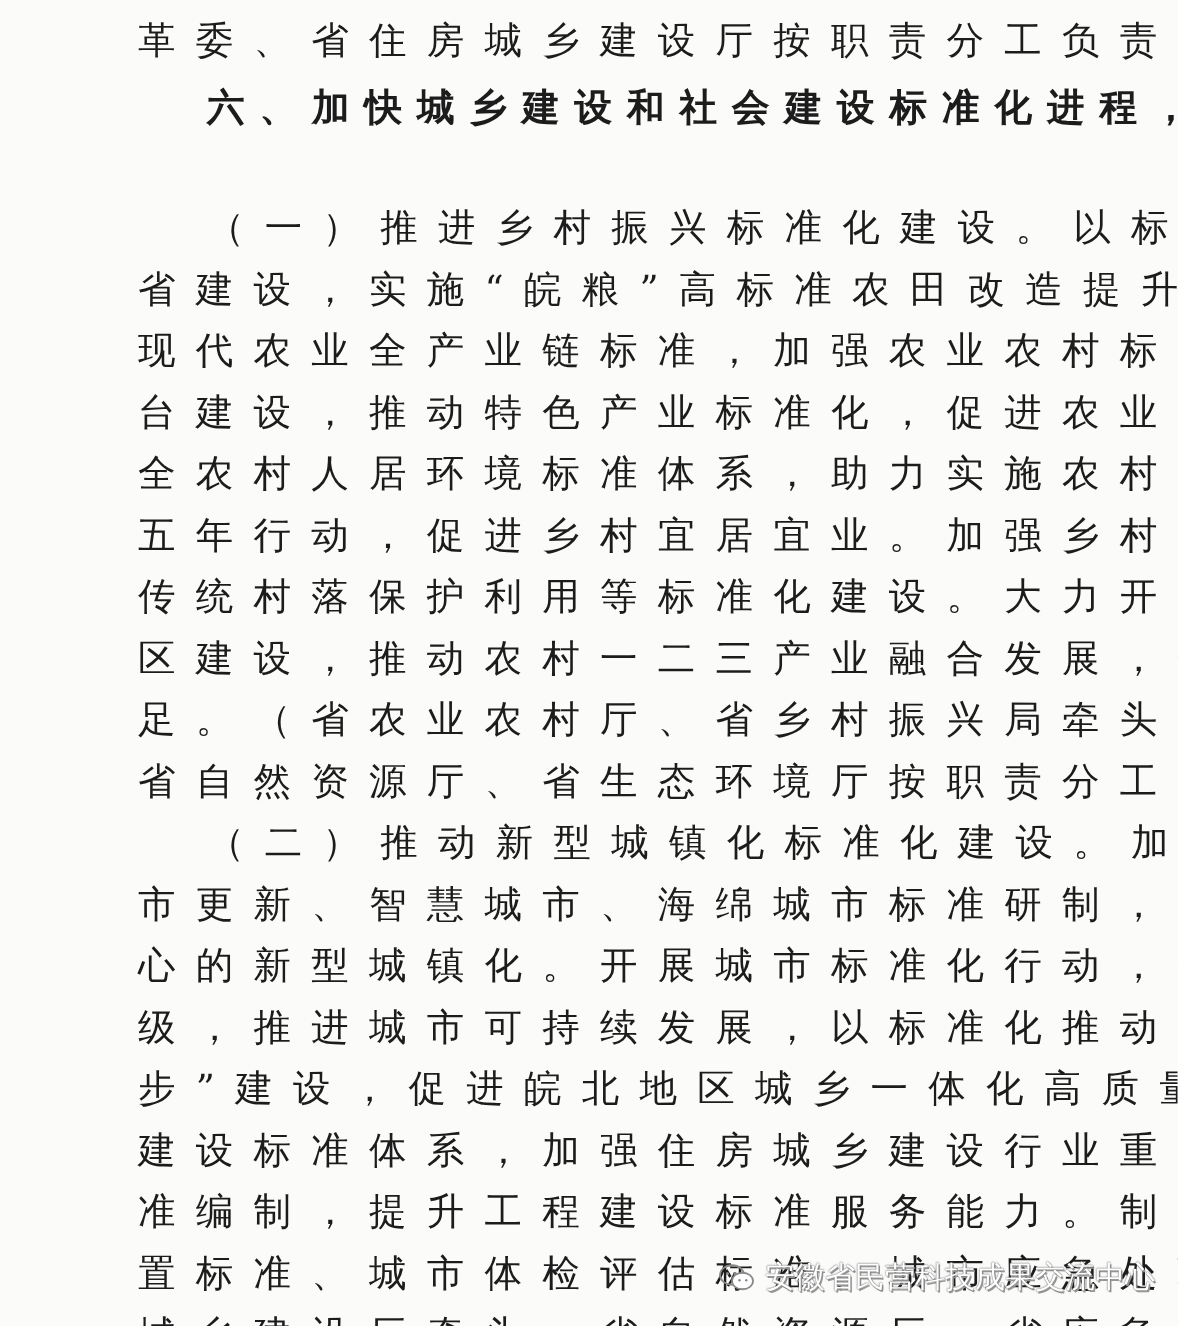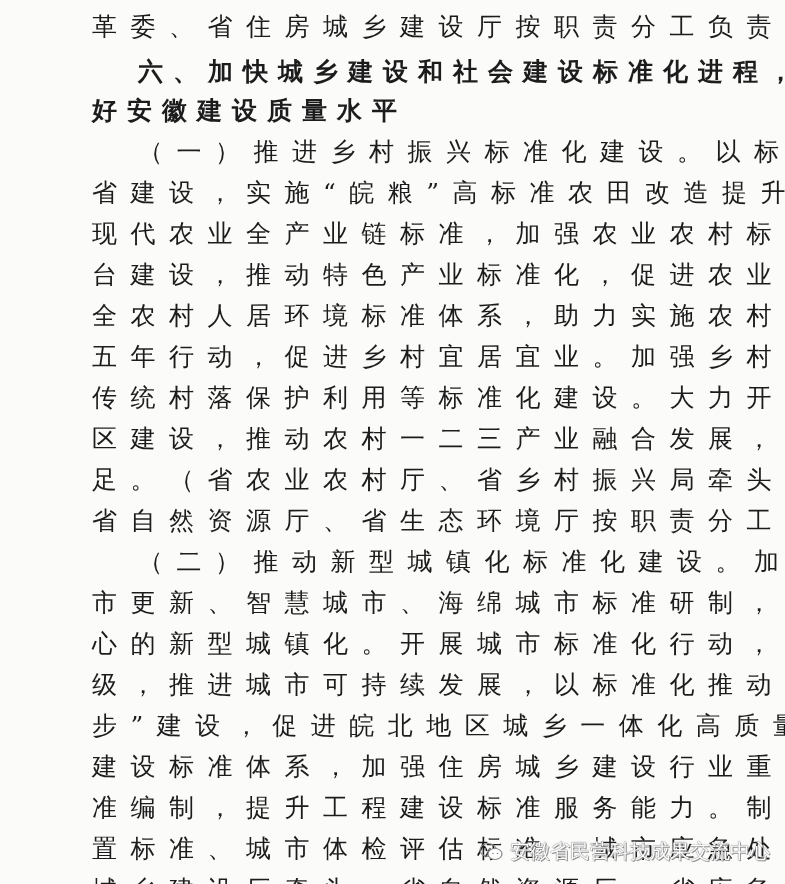--- a/index.html
+++ b/index.html
@@ -28,21 +28,20 @@
     text-align: center;
   }
   .wm-icon { width: 26px; height: 22px; }
 </style>
 </head>
 <body>
 
 <div class="page">
   <div class="line" style="top:12px">革委、省住房城乡建设厅按职责分工负责）</div>
   <div class="line bold indent" style="top:57px">六、加快城乡建设和社会建设标准化进程，全面提升美</div>
-  <div class="line bold" style="top:96px">好安徽建设质量水平</div>
   <div class="line indent" style="top:137px">（一）推进乡村振兴标准化建设。以标准化助力种业强</div>
   <div class="line" style="top:178px">省建设，实施“皖粮”高标准农田改造提升工程。加快健全</div>
   <div class="line" style="top:219px">现代农业全产业链标准，加强农业农村标准化服务与推广平</div>
   <div class="line" style="top:260px">台建设，推动特色产业标准化，促进农业高质高效。建立健</div>
   <div class="line" style="top:301px">全农村人居环境标准体系，助力实施农村人居环境整治提升</div>
   <div class="line" style="top:342px">五年行动，促进乡村宜居宜业。加强乡村旅游、民宿经济、</div>
   <div class="line" style="top:383px">传统村落保护利用等标准化建设。大力开展农业标准化示范</div>
   <div class="line" style="top:424px">区建设，推动农村一二三产业融合发展，促进农民富裕富</div>
   <div class="line" style="top:465px">足。（省农业农村厅、省乡村振兴局牵头，省市场监管局、</div>
   <div class="line" style="top:506px">省自然资源厅、省生态环境厅按职责分工负责）</div>

